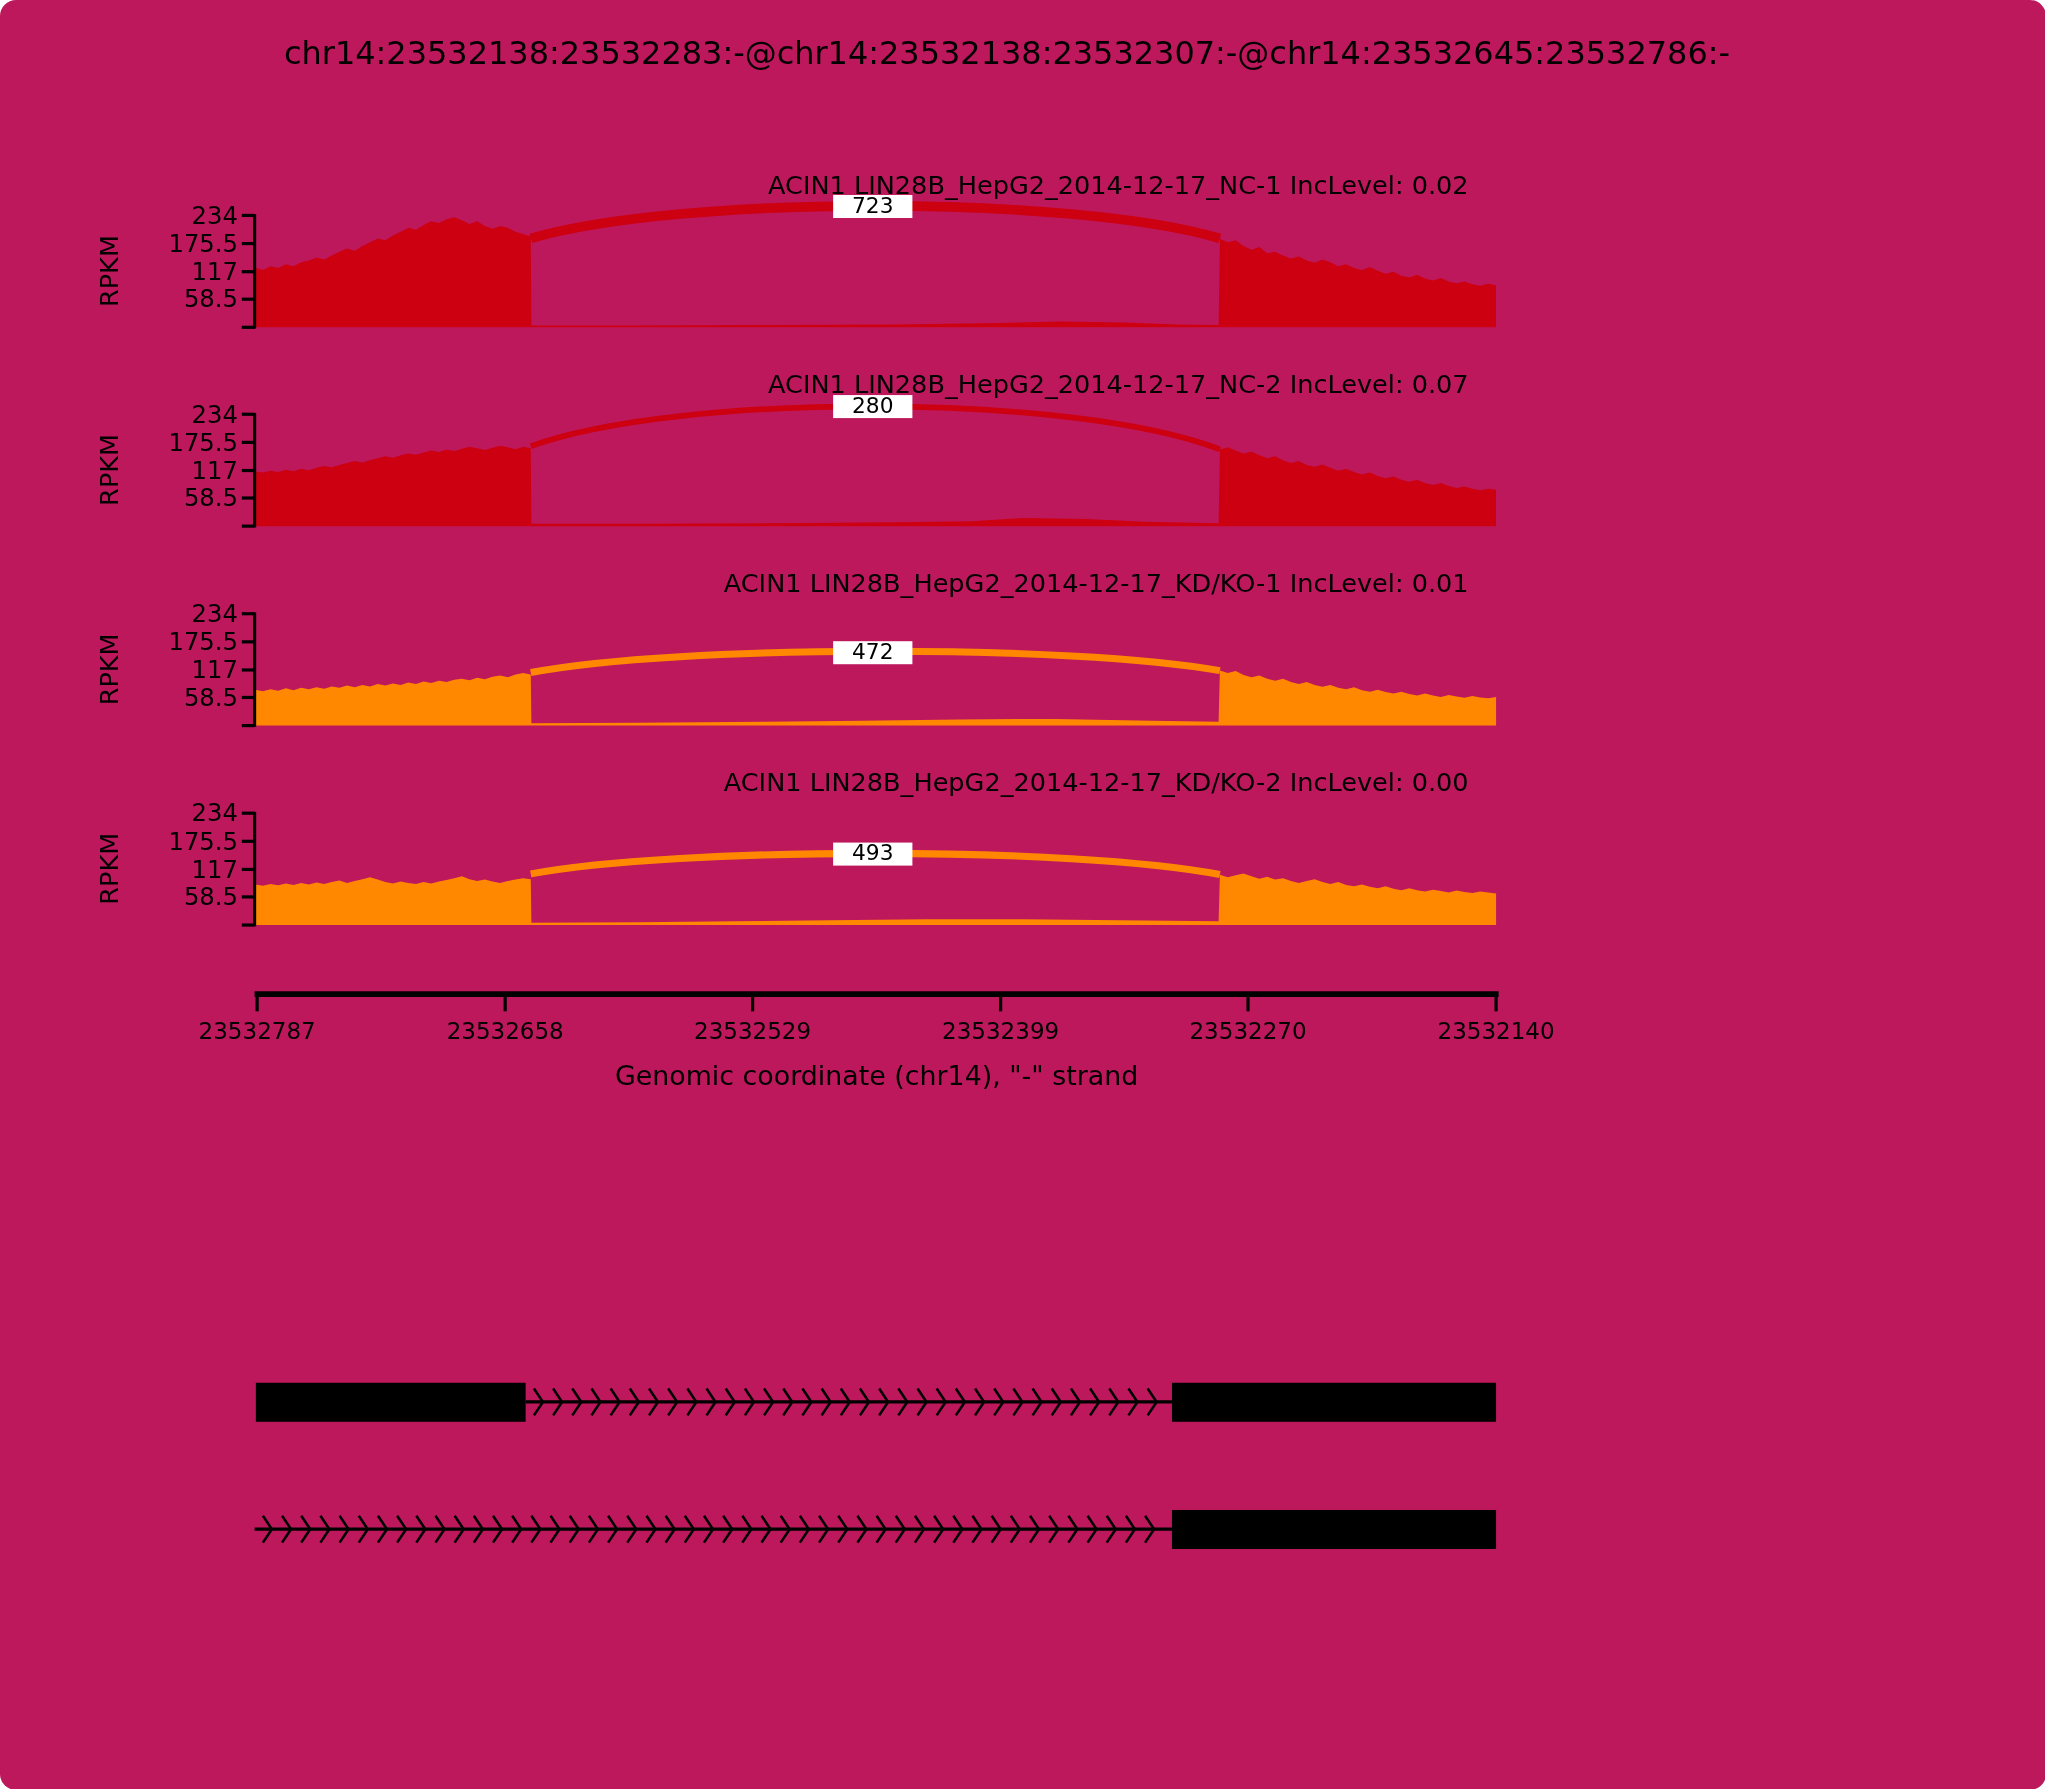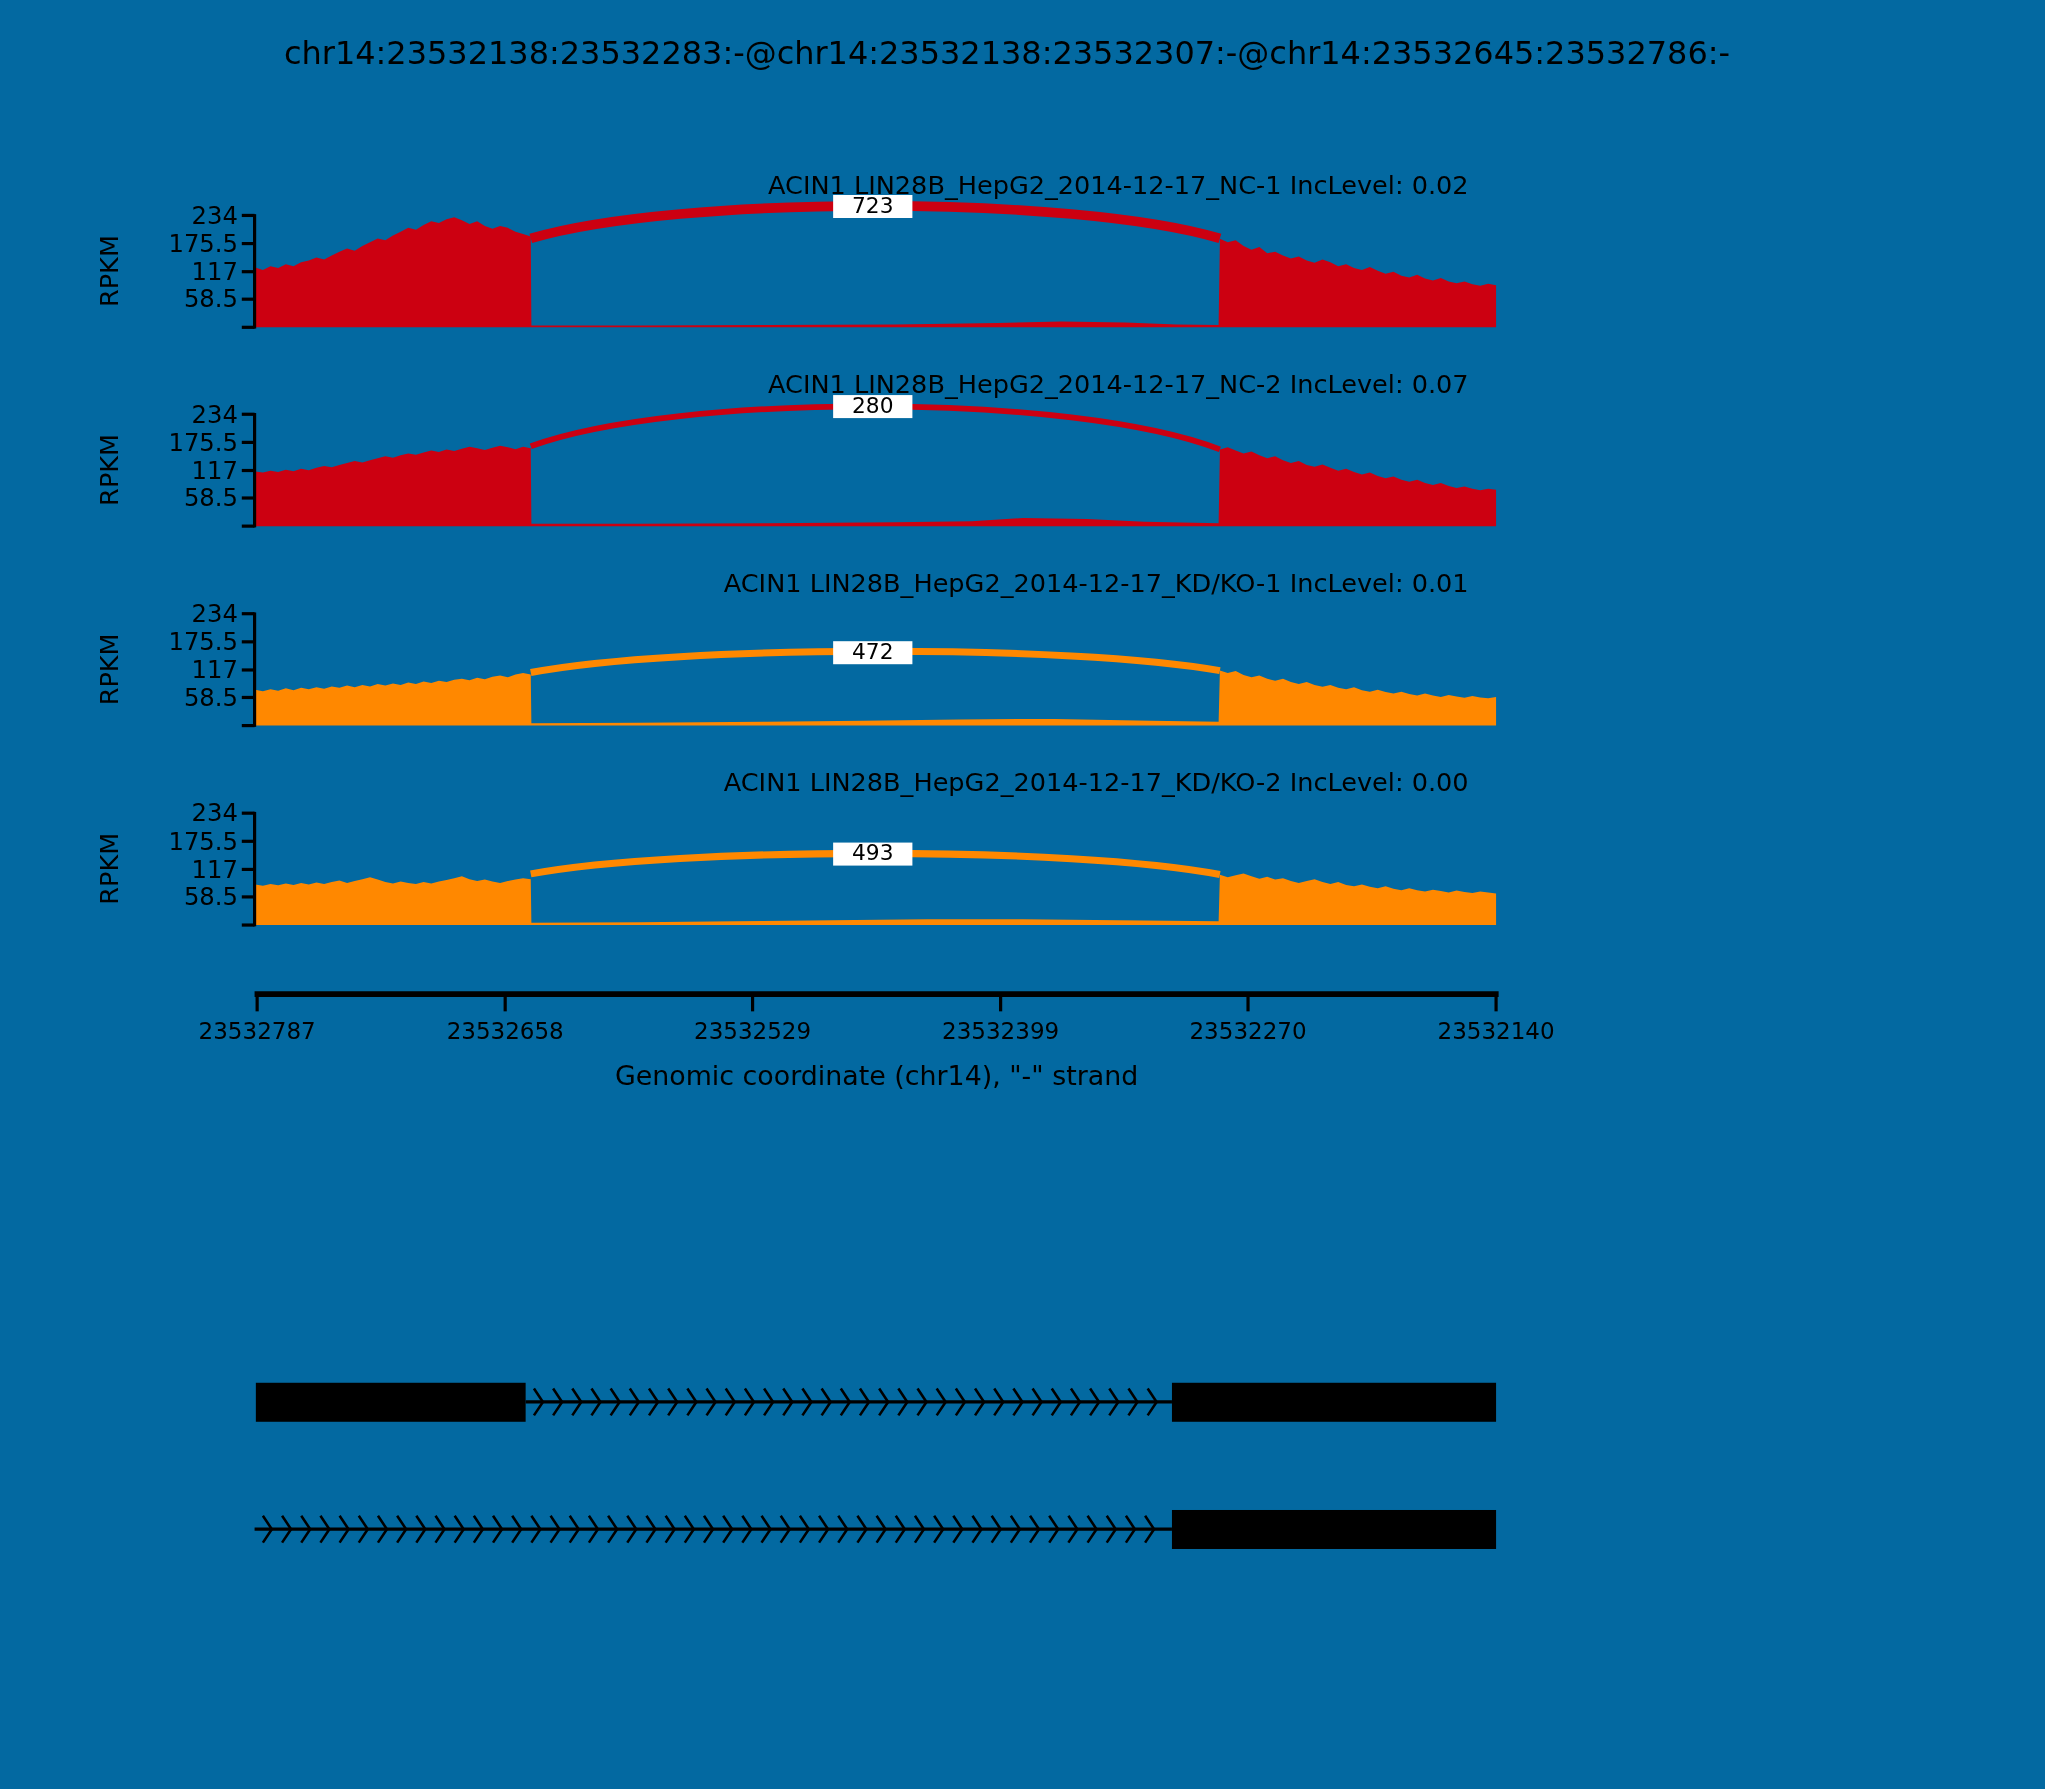--- a/index.html
+++ b/index.html
@@ -1,17 +1,17 @@
 <!DOCTYPE html>
 <html style="font-size:10.2px"><head>
 <meta charset="utf-8">
 <style>
   html,body{margin:0;padding:0;background:#ffffff;}
-  #page{position:relative;width:2046px;height:1790px;background:#0369a1;
-        font-family:"DejaVu Sans","Liberation Sans",sans-serif;}
+  #page{position:relative;width:2046px;height:1790px;background:#be185d;
+        font-family:"DejaVu Sans","Liberation Sans",sans-serif;border-radius:16px;}
   svg{position:absolute;left:0;top:0;}
   text{fill:#000;}
   .main-title{font-size:50px;}
   .track-title{font-size:40px;}
   .ytick{font-size:38px;}
   .ylab{font-size:40px;}
   .count{font-size:34px;}
   .xtick{font-size:36px;}
   .xlab{font-size:42px;}
 </style>

